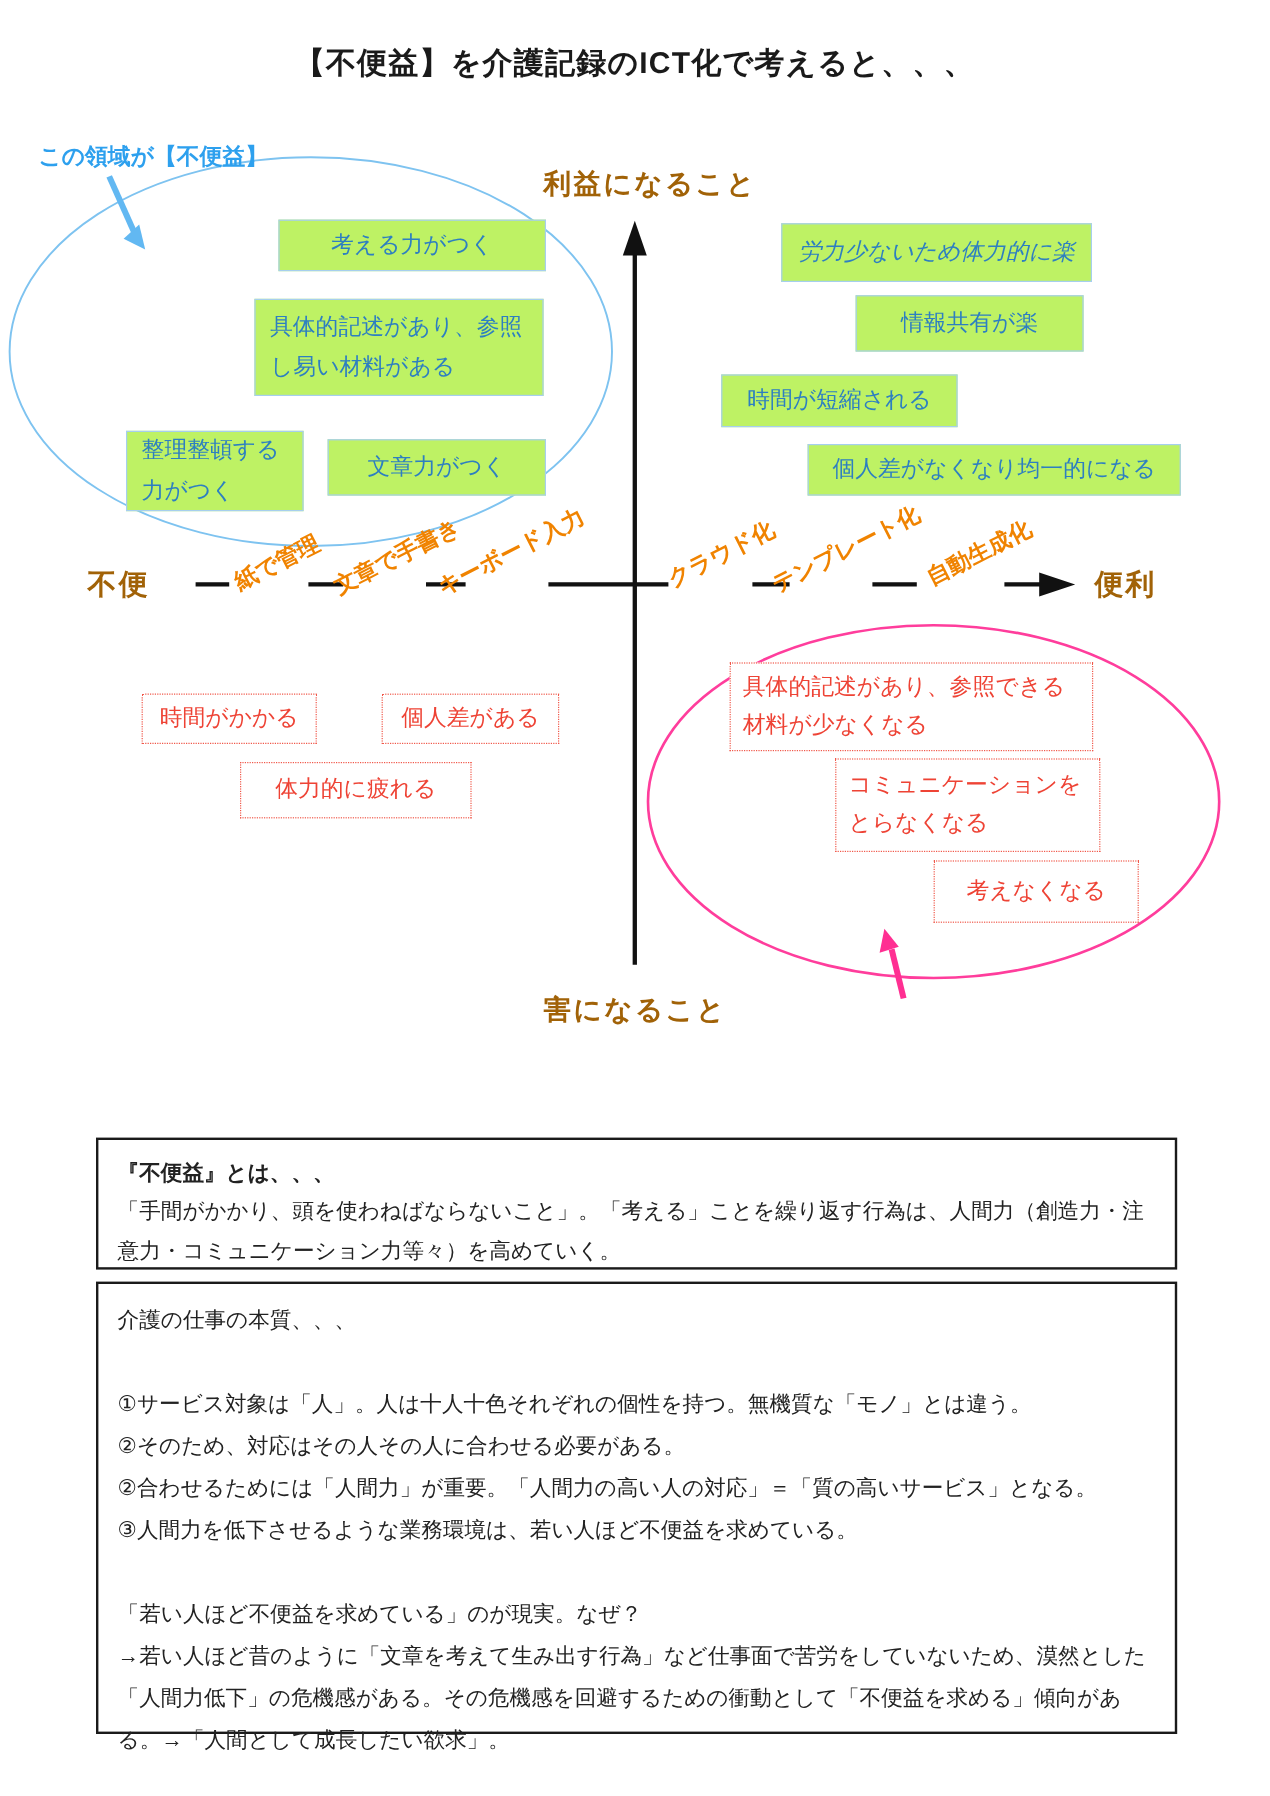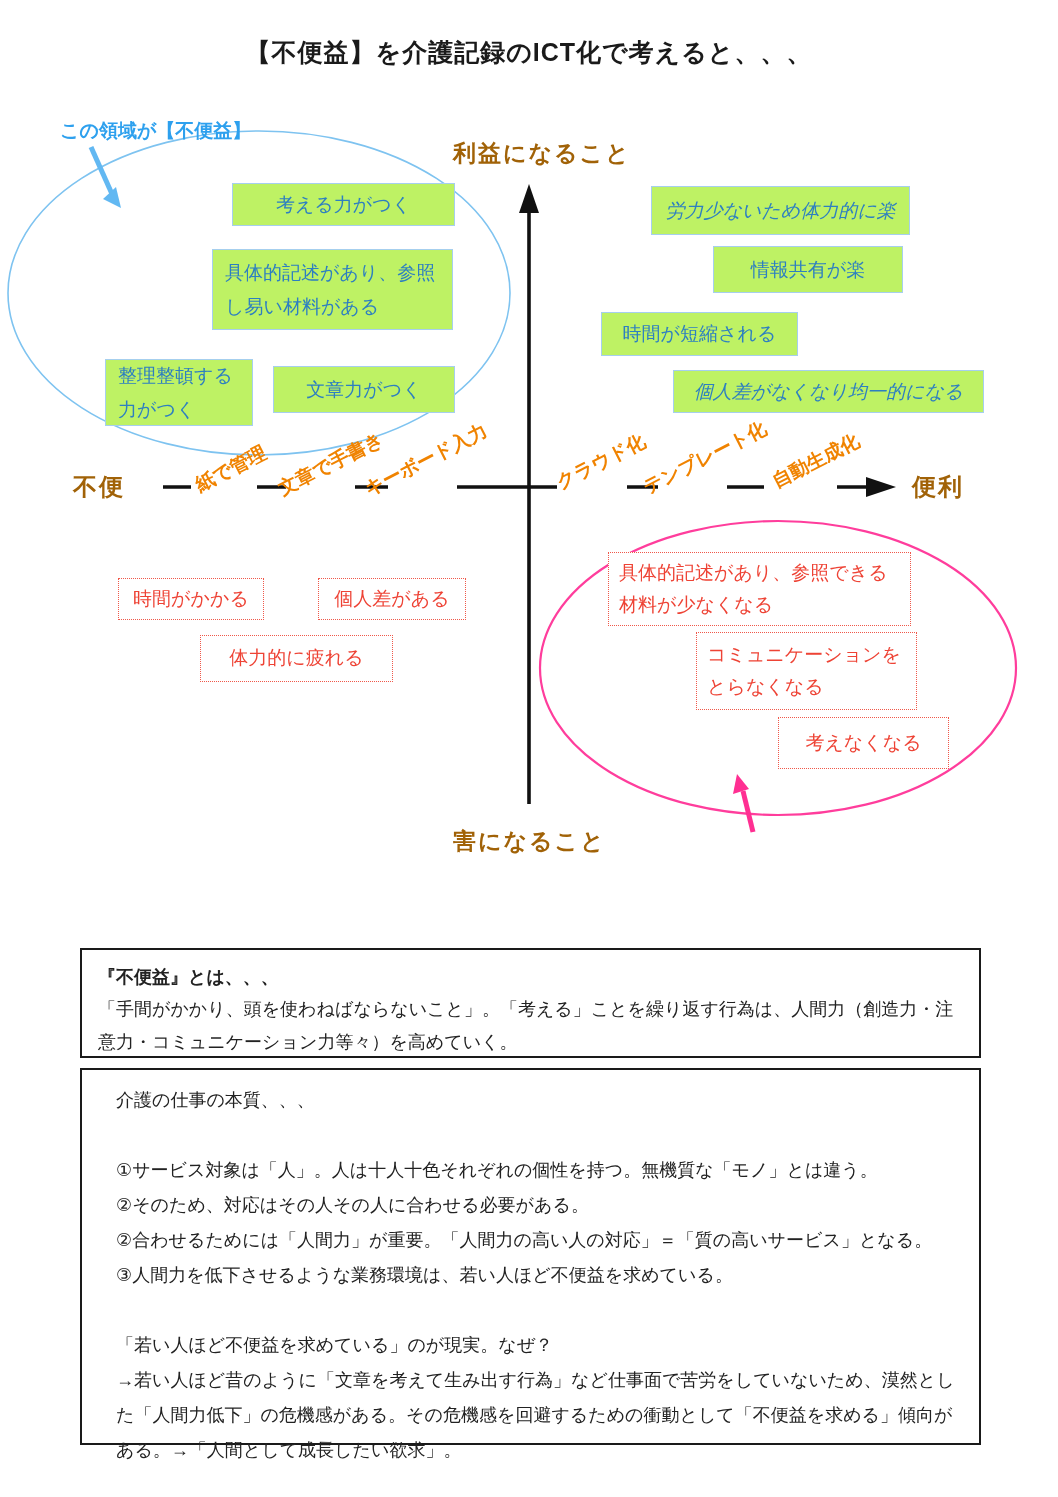--- a/index.html
+++ b/index.html
@@ -45,47 +45,47 @@
     display:flex;align-items:center;justify-content:center;
     padding:4px 12px;text-align:left;
   }
   #bb1{left:232px;top:183px;width:223px;height:43px;}
   #bb2{left:212px;top:249px;width:241px;height:81px;justify-content:flex-start;}
   #bb3{left:105px;top:359px;width:148px;height:67px;justify-content:flex-start;}
   #bb4{left:273px;top:366px;width:182px;height:47px;}
   #bb5{left:651px;top:186px;width:259px;height:49px;font-style:italic;}
   #bb6{left:713px;top:246px;width:190px;height:47px;}
   #bb7{left:601px;top:312px;width:197px;height:44px;}
-  #bb8{left:673px;top:370px;width:311px;height:43px;font-style:italic;}
+  #bb8{left:673px;top:370px;width:311px;height:43px;}
   
   .red-box{
     box-sizing:border-box;background:#fff;
     border:1.5px dotted #f0584a;color:#ee4335;
     font-size:19px;line-height:1.7;
     display:flex;align-items:center;justify-content:center;
     padding:4px 10px;text-align:left;
   }
   #rb1{left:118px;top:578px;width:146px;height:42px;}
   #rb2{left:318px;top:578px;width:148px;height:42px;}
   #rb3{left:200px;top:635px;width:193px;height:47px;}
   #rb4{left:608px;top:552px;width:303px;height:74px;justify-content:flex-start;}
   #rb5{left:696px;top:632px;width:221px;height:78px;justify-content:flex-start;}
   #rb6{left:778px;top:717px;width:171px;height:52px;}
   
-  #ann-blue{left:60px;top:118px;font-size:19px;font-weight:bold;color:#2da0ee;white-space:nowrap;}
+  #ann-blue{left:32px;top:118px;font-size:19px;font-weight:bold;color:#2da0ee;white-space:nowrap;}
   #ann-pink{left:760px;top:830px;font-size:20px;font-weight:bold;color:#ff2f92;white-space:nowrap;}
   
   .note{
     box-sizing:border-box;background:#fff;
     border:2px solid #1a1a1a;
     font-size:18px;color:#222;
   }
   #note1{left:80px;top:912px;width:901px;height:110px;padding:11px 16px;line-height:1.8;margin-top:36px;}
   #note1 .note-heading{font-weight:bold;}
-  #note2{left:80px;top:1068px;width:901px;height:377px;padding:13px 16px 0 34px;}
+  #note2{left:80px;top:1068px;width:901px;height:377px;padding:13px 16px 0 16px;}
   #note2 .line{min-height:35px;line-height:35px;}
   #note2 .line.wrap{line-height:35px;}
 </style>
 </head>
 <body>
 
 <div class="page">
 
   <div class="abs title">【不便益】を介護記録のICT化で考えると、、、</div>
 

